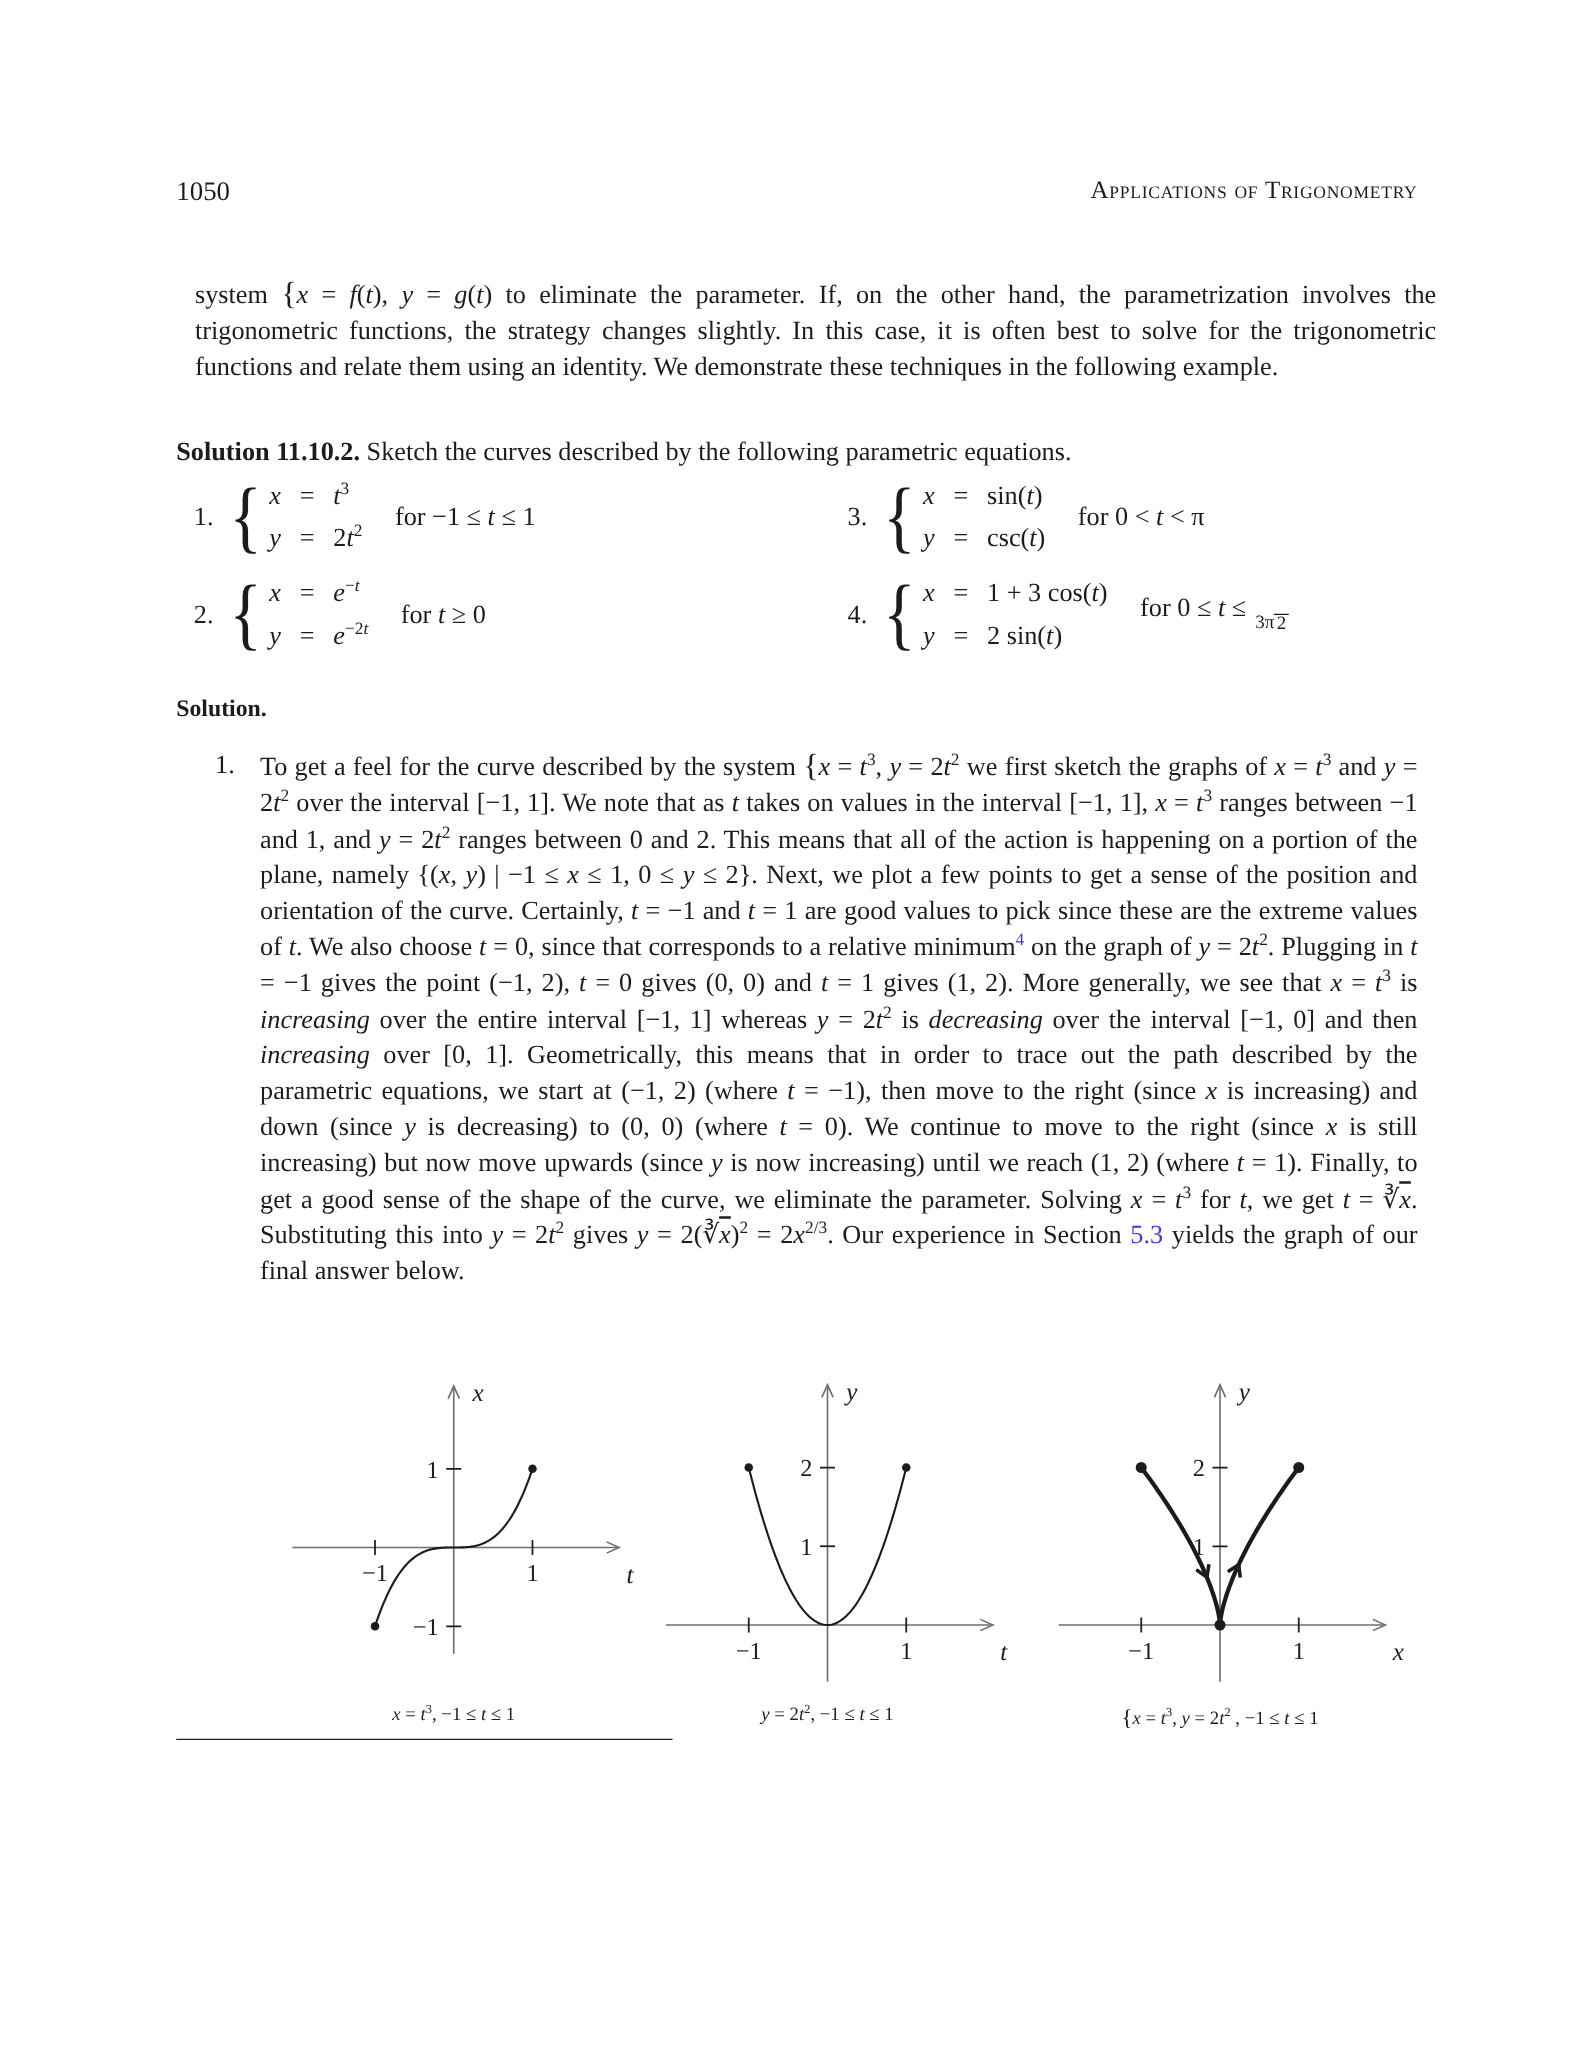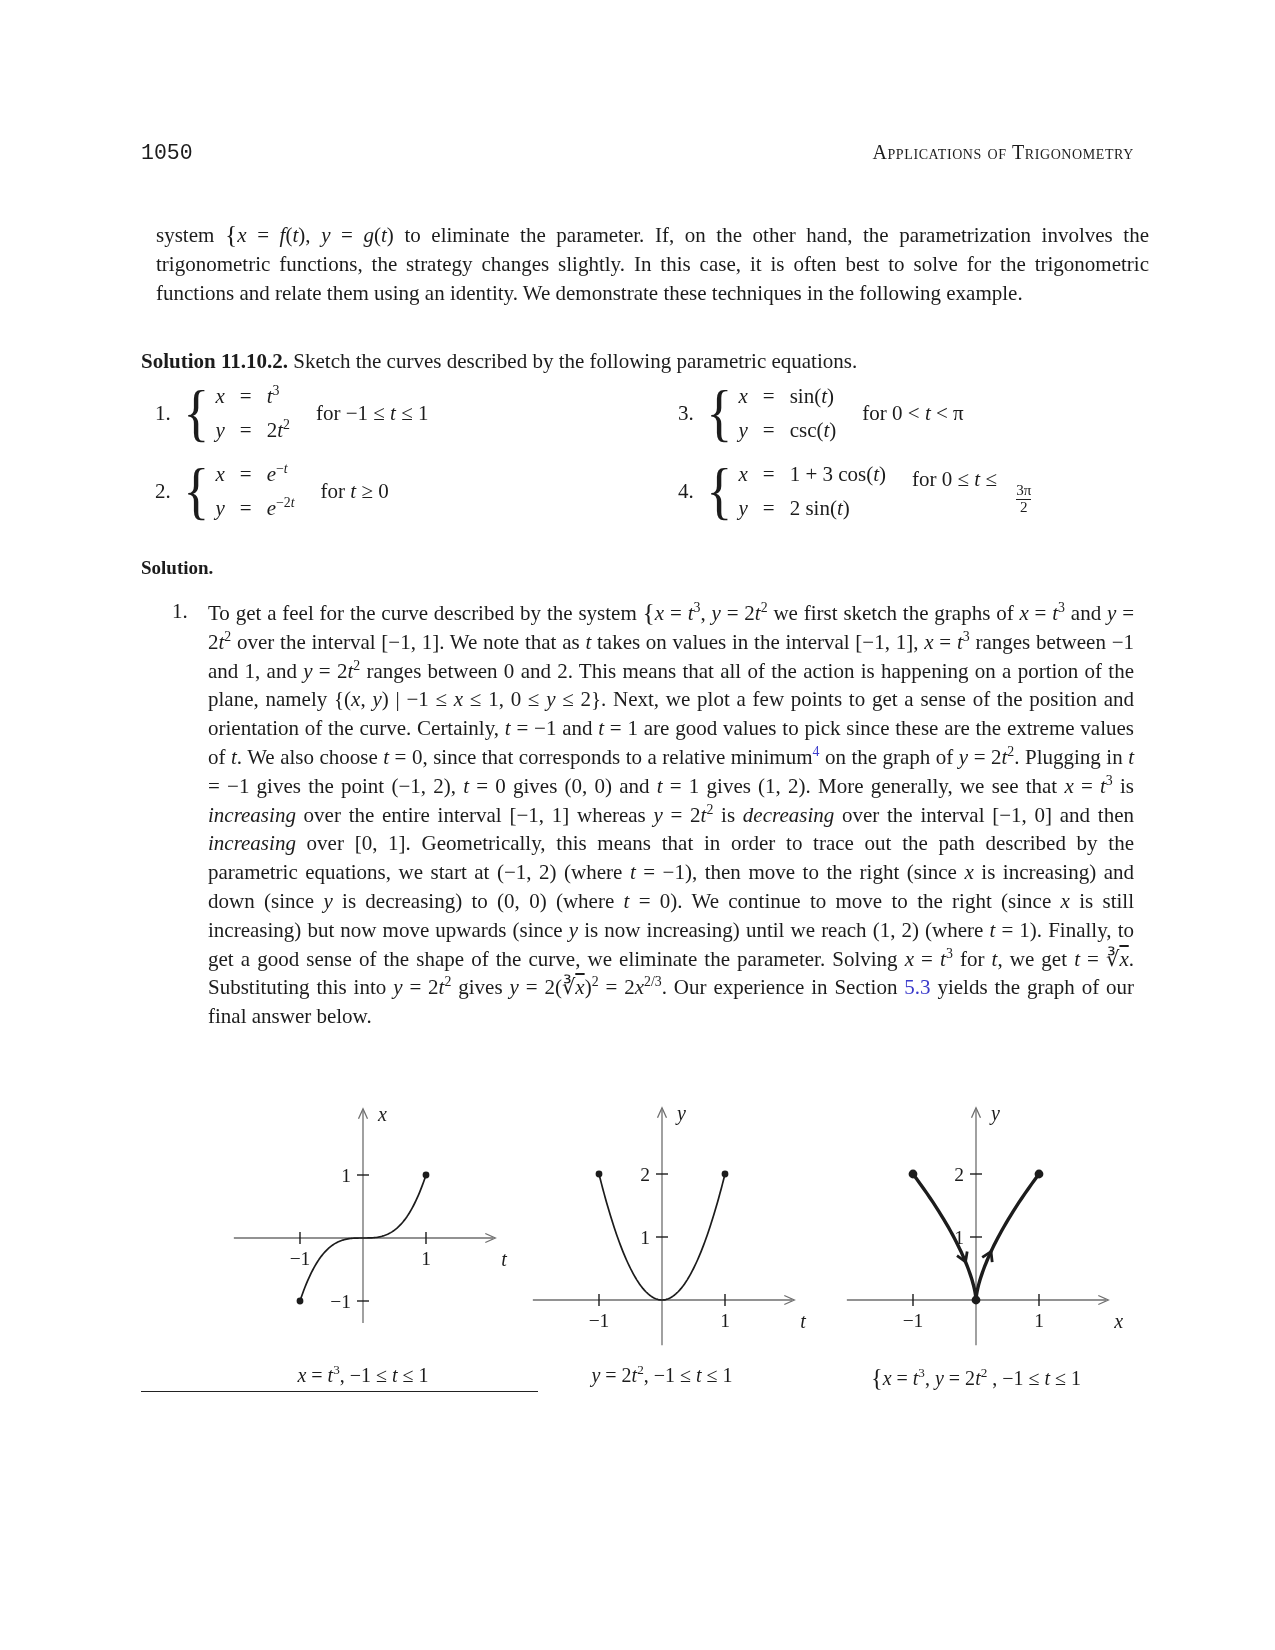--- a/index.html
+++ b/index.html
@@ -7,48 +7,48 @@
   .page {
     position: relative;
     width: 1275px; height: 1650px;
     background: #ffffff;
     margin: 0 auto;
     font-family: "Liberation Serif", serif;
     color: #1c1c1c;
     overflow: hidden;
   }
   .abs { position: absolute; }
-  .pagenum { left:141px; top:141px; font-size:21.5px;font-family:Liberation Mono, monospace; }
+  .pagenum { left:141px; top:141px; font-size:21.5px; }
   .runhead { right:141px; top:141px; font-size:20px; font-variant: small-caps; letter-spacing:0.6px; }
   .body-text { font-size:21px; line-height:28.8px; text-align: justify; }
   .intro { left:156px; top:221px; width:993px; }
   .example-line { left:141px; top:349px; width:993px; font-size:21px; }
   .bold { font-weight:bold; }
   .sys { display:flex; align-items:center; }
   .sys-num { font-size:21px; margin-right:10px; }
   .sys-brace { font-size:64px; font-weight:300; line-height:64px; transform:scaleX(.85); margin-right:4px; color:#1c1c1c; }
   .eqs { display:grid; grid-template-columns:auto auto auto; column-gap:15px; row-gap:4px; font-size:21px; line-height:30px; align-items:baseline; }
   .eqs .rhs { justify-self:start;text-align:right; }
   .sys-cond { font-size:21px; margin-left:26px; white-space:nowrap; }
   .sys1 { left:155px; top:381px; } .sys3 { left:678px; top:381px; }
   .sys2 { left:155px; top:459px; } .sys4 { left:678px; top:459px; }
   .solution-head { left:141px; top:557px; font-size:19px; font-weight:bold; }
   .li-num { left:172px; top:599px; font-size:21px; }
   .li-para { left:208px; top:599px; width:926px; }
   .lbr { font-size:1.22em; vertical-align:-1px; font-weight:400; }
   .fnref, .lnk { color:#3b3bcb; text-decoration:none; cursor:pointer; }
   sup { font-size:0.66em; vertical-align:super; line-height:0; }
   .ovl { text-decoration: overline; }
-  .frac { display:inline-flex; flex-direction:column; vertical-align:-9px; text-align:center; font-size:0.72em; line-height:1.05; margin-left:14px;justify-content:flex-end; }
+  .frac { display:inline-flex; flex-direction:row; vertical-align:-9px; text-align:center; font-size:0.72em; line-height:1.05; margin-left:2px;justify-content:flex-end; }
   .frac span:last-child { border-top:1.3px solid #1c1c1c; padding:0 2px; }
   .fig { position:absolute; }
   .fig1 { left:205px; top:1096px; }
   .fig2 { left:504px; top:1096px; }
   .fig3 { left:818px; top:1096px; }
-  .caption { position:absolute; top:1364px; width:300px; text-align:center; font-size:20px; }
+  .caption { position:absolute; top:1364px; width:300px; text-align:center; font-size:15px; }
   .cap1 { left:213px; } .cap2 { left:512px; } .cap3 { left:826px; }
   .fn-rule { left:141px; top:1391px; width:397px; height:1.3px; background:#222; }
   .footnote { left:141px; top:1399px; width:993px; font-size:17.5px; line-height:22px; }
   .footnote sup { font-size:0.7em; }
 </style>
 </head>
 <body>
 
 <div class="page">
 

